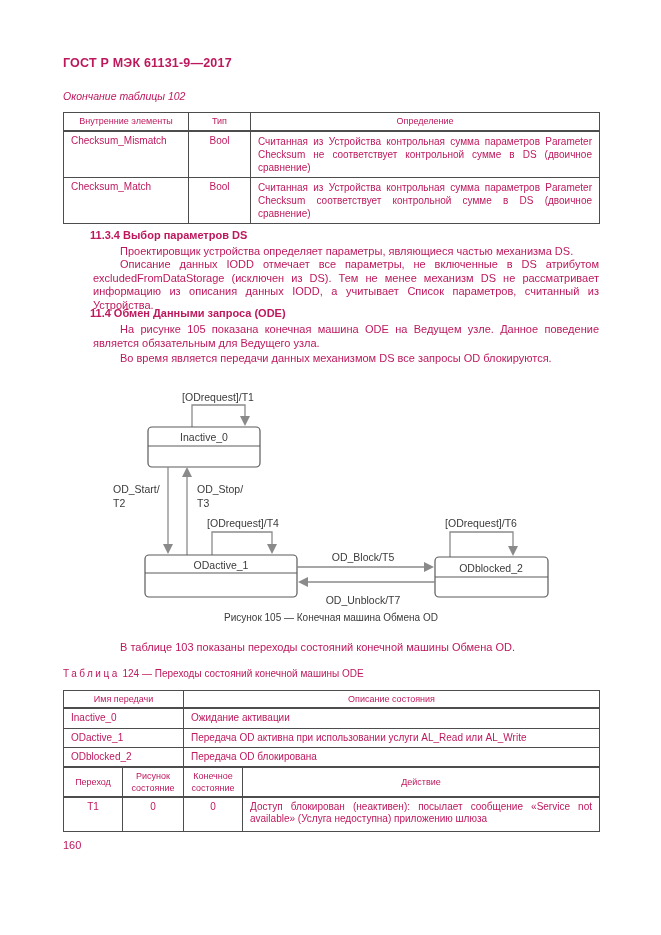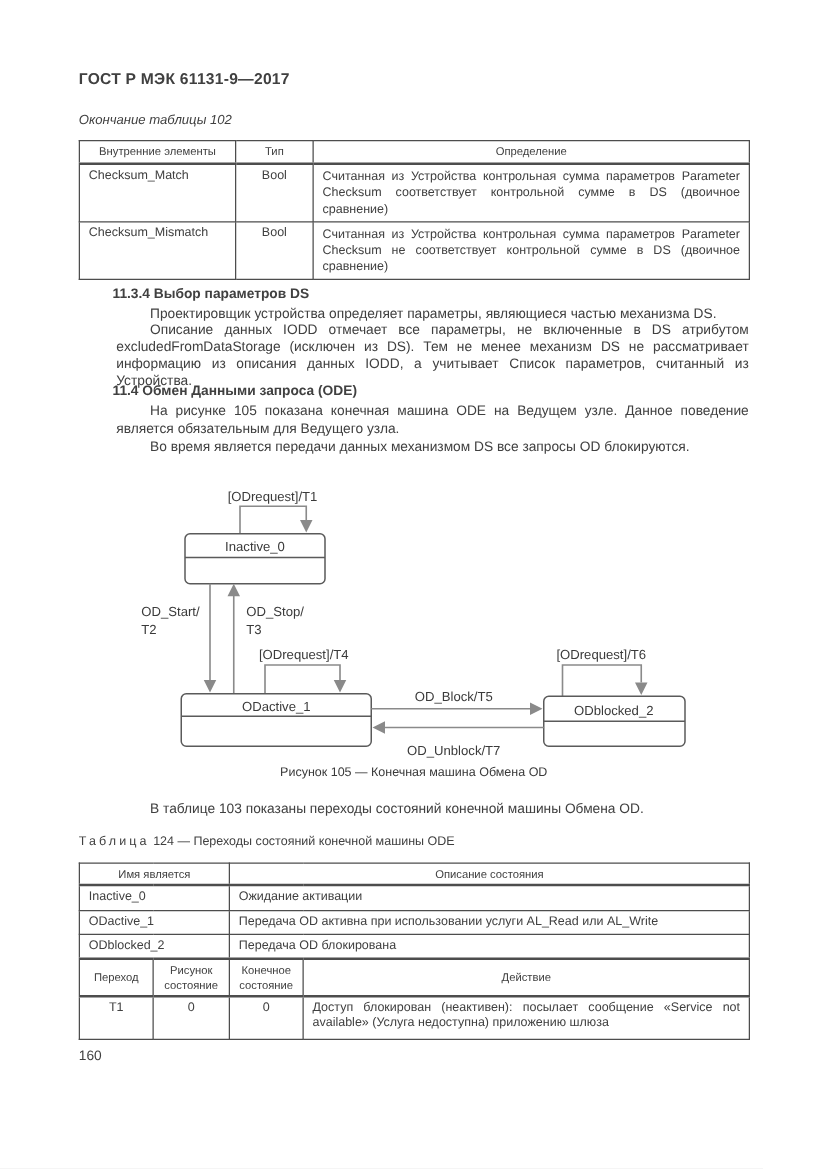--- a/index.html
+++ b/index.html
@@ -2,21 +2,21 @@
 <html lang="ru"><head>
 <meta charset="utf-8">
 <style>
   * { margin:0; padding:0; box-sizing:border-box; }
   html,body { background:#e8e8e8; }
   .page {
     position:relative;
     width:661px; height:935px;
     background:#ffffff;
     font-family:"Liberation Sans","DejaVu Sans",sans-serif;
-    color:#404040;
+    color:#be185d;
     overflow:hidden;
     margin:0 auto;
   }
   .abs { position:absolute; }
   .doc-header { left:63px; top:56px; font-weight:bold; font-size:12.5px; letter-spacing:.2px; }
   .tbl-cont-caption { left:63px; top:90px; font-style:italic; font-size:10.5px; }
   .body-par { font-size:11px; line-height:13.5px;padding-left:30px; }
   .heading { font-weight:bold; font-size:11px; }
   .just { text-align:justify; text-indent:27px; width:536px; }
   .gost-table { border-collapse:collapse; table-layout:fixed; width:536px; font-size:10px; }
@@ -55,28 +55,28 @@
         <col style="width:62px">
         <col style="width:349px">
       </colgroup>
     <tbody>
         <tr class="hdr-row" style="height:18px">
       <th>Внутренние элементы</th>
       <th>Тип</th>
       <th>Определение</th>
     </tr>
     <tr style="height:45px">
+      <td>Checksum_Mismatch</td>
+      <td class="c">Bool</td>
+      <td class="j">Считанная из Устройства контрольная сумма параметров Parameter Checksum не соответствует контрольной сумме в DS (двоичное сравнение)</td>
+    </tr>
+    <tr style="height:45px">
       <td>Checksum_Match</td>
       <td class="c">Bool</td>
       <td class="j">Считанная из Устройства контрольная сумма параметров Parameter Checksum соответствует контрольной сумме в DS (двоичное сравнение)</td>
-    </tr>
-    <tr style="height:45px">
-      <td>Checksum_Mismatch</td>
-      <td class="c">Bool</td>
-      <td class="j">Считанная из Устройства контрольная сумма параметров Parameter Checksum не соответствует контрольной сумме в DS (двоичное сравнение)</td>
     </tr>
   </tbody>
     </table>
 
   <div class="abs heading" style="left:90px; top:229px">11.3.4 Выбор параметров DS</div>
   <div class="abs body-par" style="left:90px; top:245px">Проектировщик устройства определяет параметры, являющиеся частью механизма DS.</div>
   <div class="abs body-par just" style="left:63px; top:258px">Описание данных IODD отмечает все параметры, не включенные в DS атрибутом excludedFromDataStorage (исключен из DS). Тем не менее механизм DS не рассматривает информацию из описания данных IODD, а учитывает Список параметров, считанный из Устройства.</div>
 
   <div class="abs heading" style="left:90px; top:307px">11.4 Обмен Данными запроса (ODE)</div>
   <div class="abs body-par just" style="left:63px; top:323px">На рисунке 105 показана конечная машина ODE на Ведущем узле. Данное поведение является обязательным для Ведущего узла.</div>
@@ -138,21 +138,21 @@
 
   <table class="abs gost-table t103">
     <colgroup>
         <col style="width:59px">
         <col style="width:61px">
         <col style="width:59px">
         <col style="width:357px">
       </colgroup>
     <tbody>
         <tr class="hdr-row" style="height:17px">
-      <th colspan="2">Имя является</th>
+      <th colspan="2">Имя передачи</th>
       <th colspan="2">Описание состояния</th>
     </tr>
     <tr style="height:20px">
       <td colspan="2">Inactive_0</td>
       <td colspan="2">Ожидание активации</td>
     </tr>
     <tr style="height:19px">
       <td colspan="2">ODactive_1</td>
       <td colspan="2">Передача OD активна при использовании услуги AL_Read или AL_Write</td>
     </tr>

